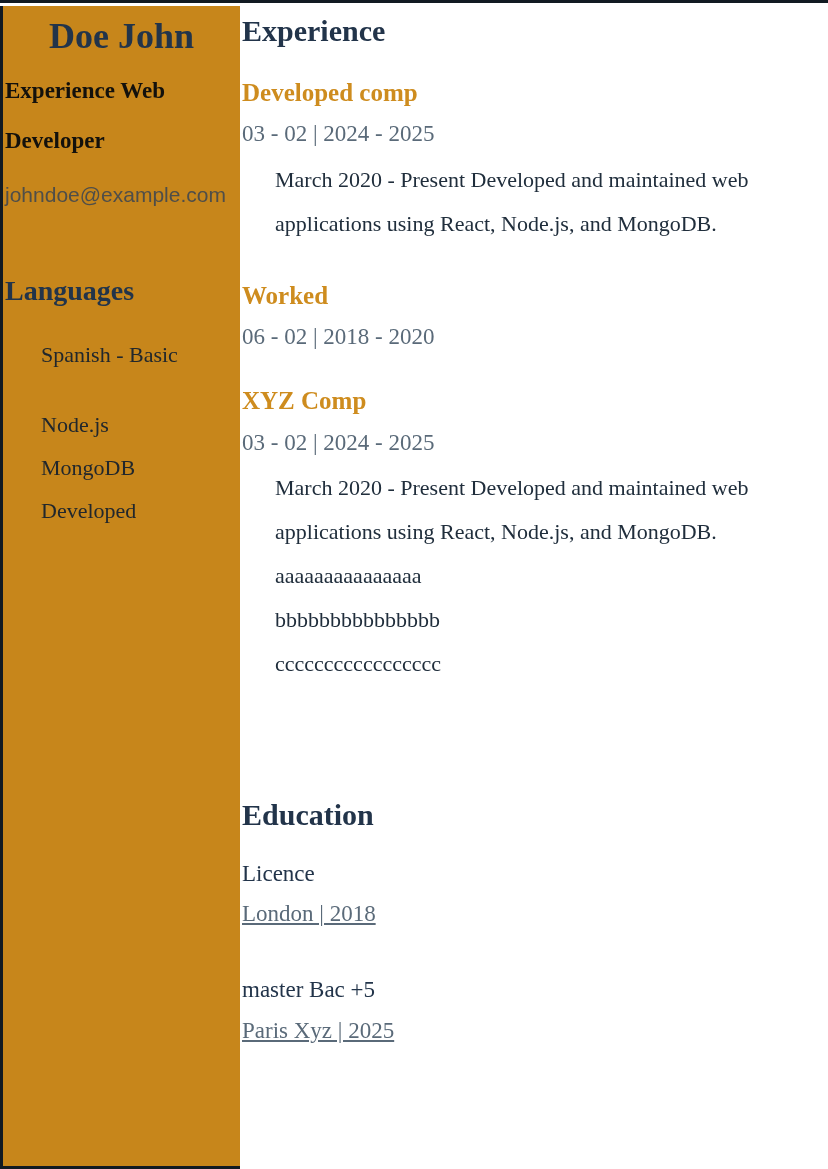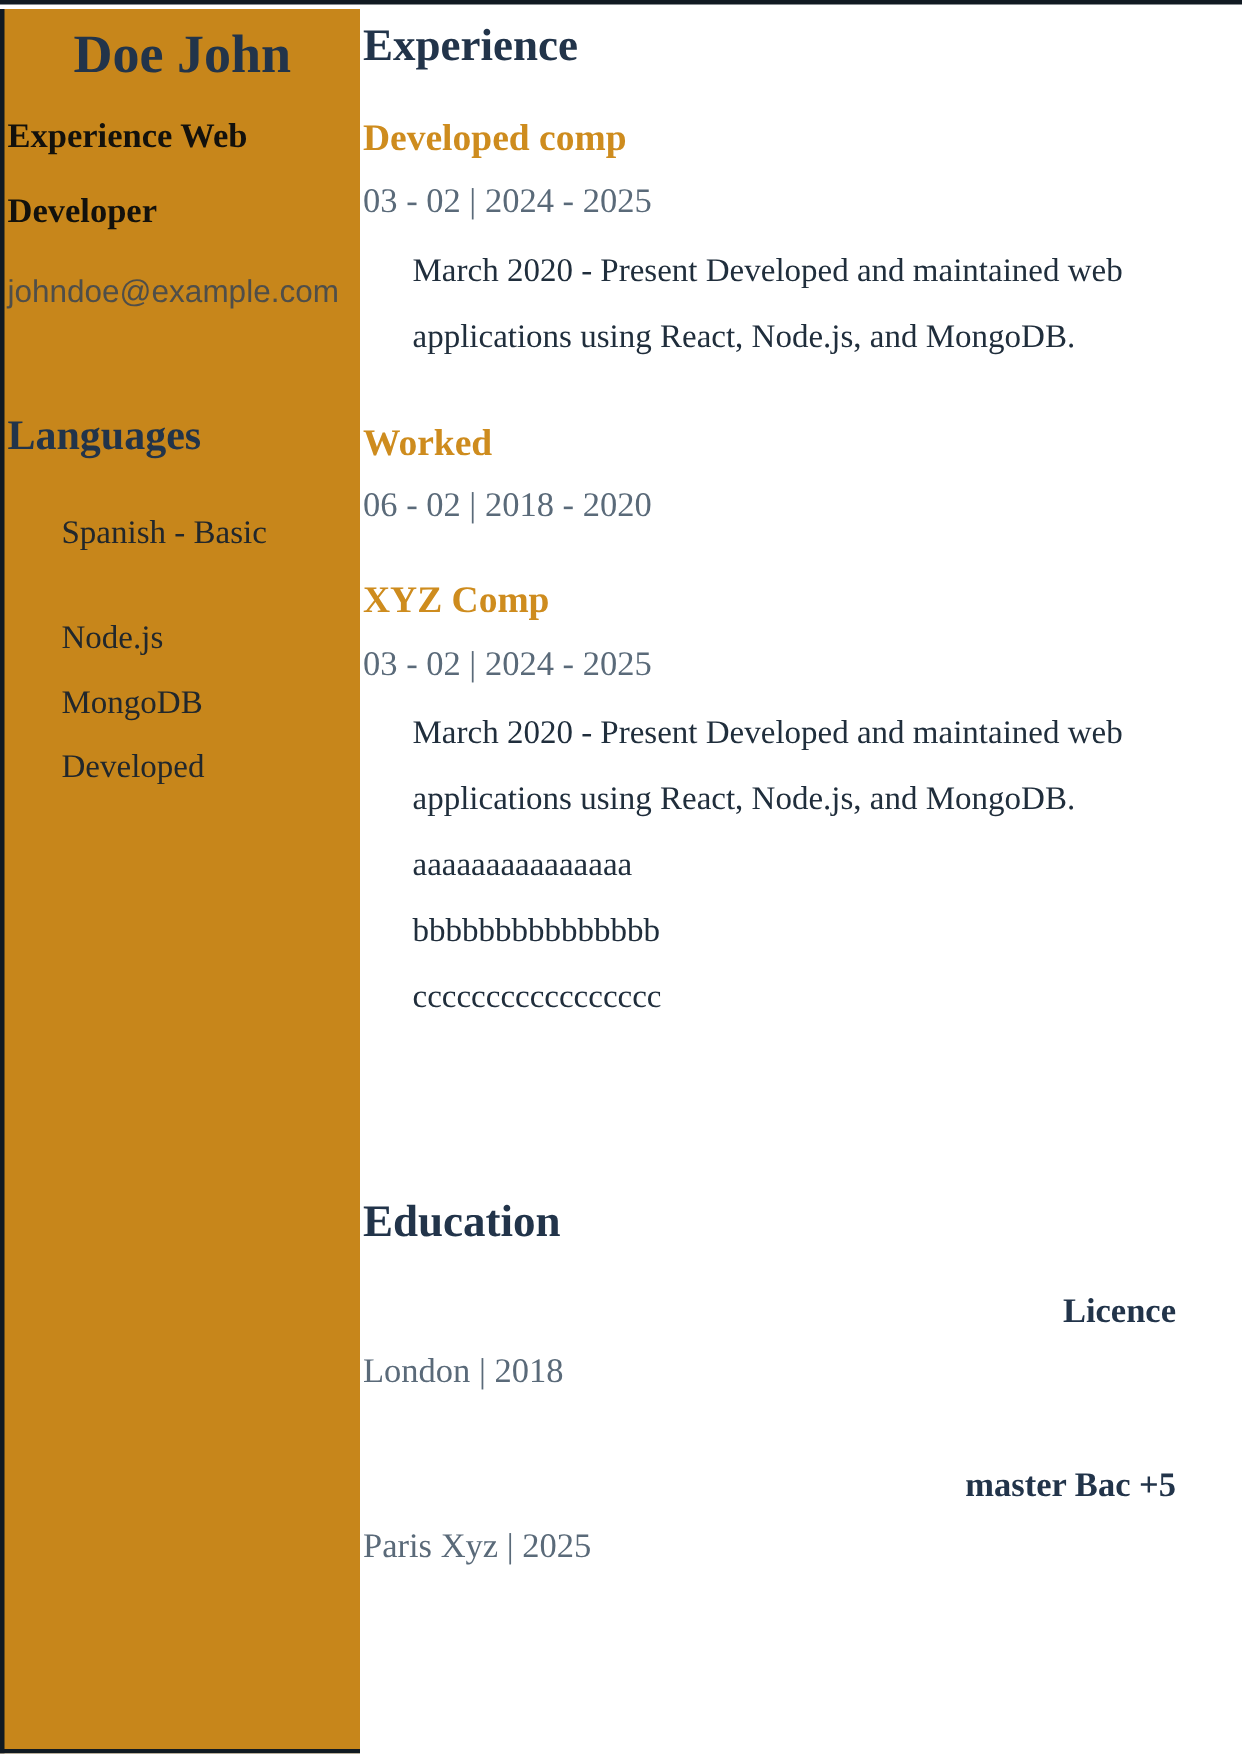--- a/index.html
+++ b/index.html
@@ -73,27 +73,28 @@
   .job-title.later{margin-top:36px;}
   .job-dates{
     margin:14px 0 0 0;font-size:23px;color:var(--muted-slate);
     line-height:1.15;
   }
   .job-desc{
     margin:10px 0 0 33px;font-size:22px;color:var(--body-text);
     line-height:2;
   }
   .degree-title{
-    margin:28px 0 0 0;font-size:23px;font-weight:bold;
-    color:var(--heading-navy);line-height:1.15;text-align:right;
+    margin:28px 0 0 0;font-size:23px;font-weight:normal;
+    color:var(--heading-navy);line-height:1.15;
   }
   .degree-title.later{margin-top:50px;}
   .degree-details{
     margin:14px 0 0 0;font-size:23px;color:var(--muted-slate);
     line-height:1.15;
+    text-decoration:underline;
   }
 </style>
 </head>
 <body>
 
 <aside class="sidebar">
   <h1 class="name">Doe John</h1>
   <h3 class="cand-title">Experience Web Developer</h3>
   <p class="email">johndoe@example.com</p>
 

